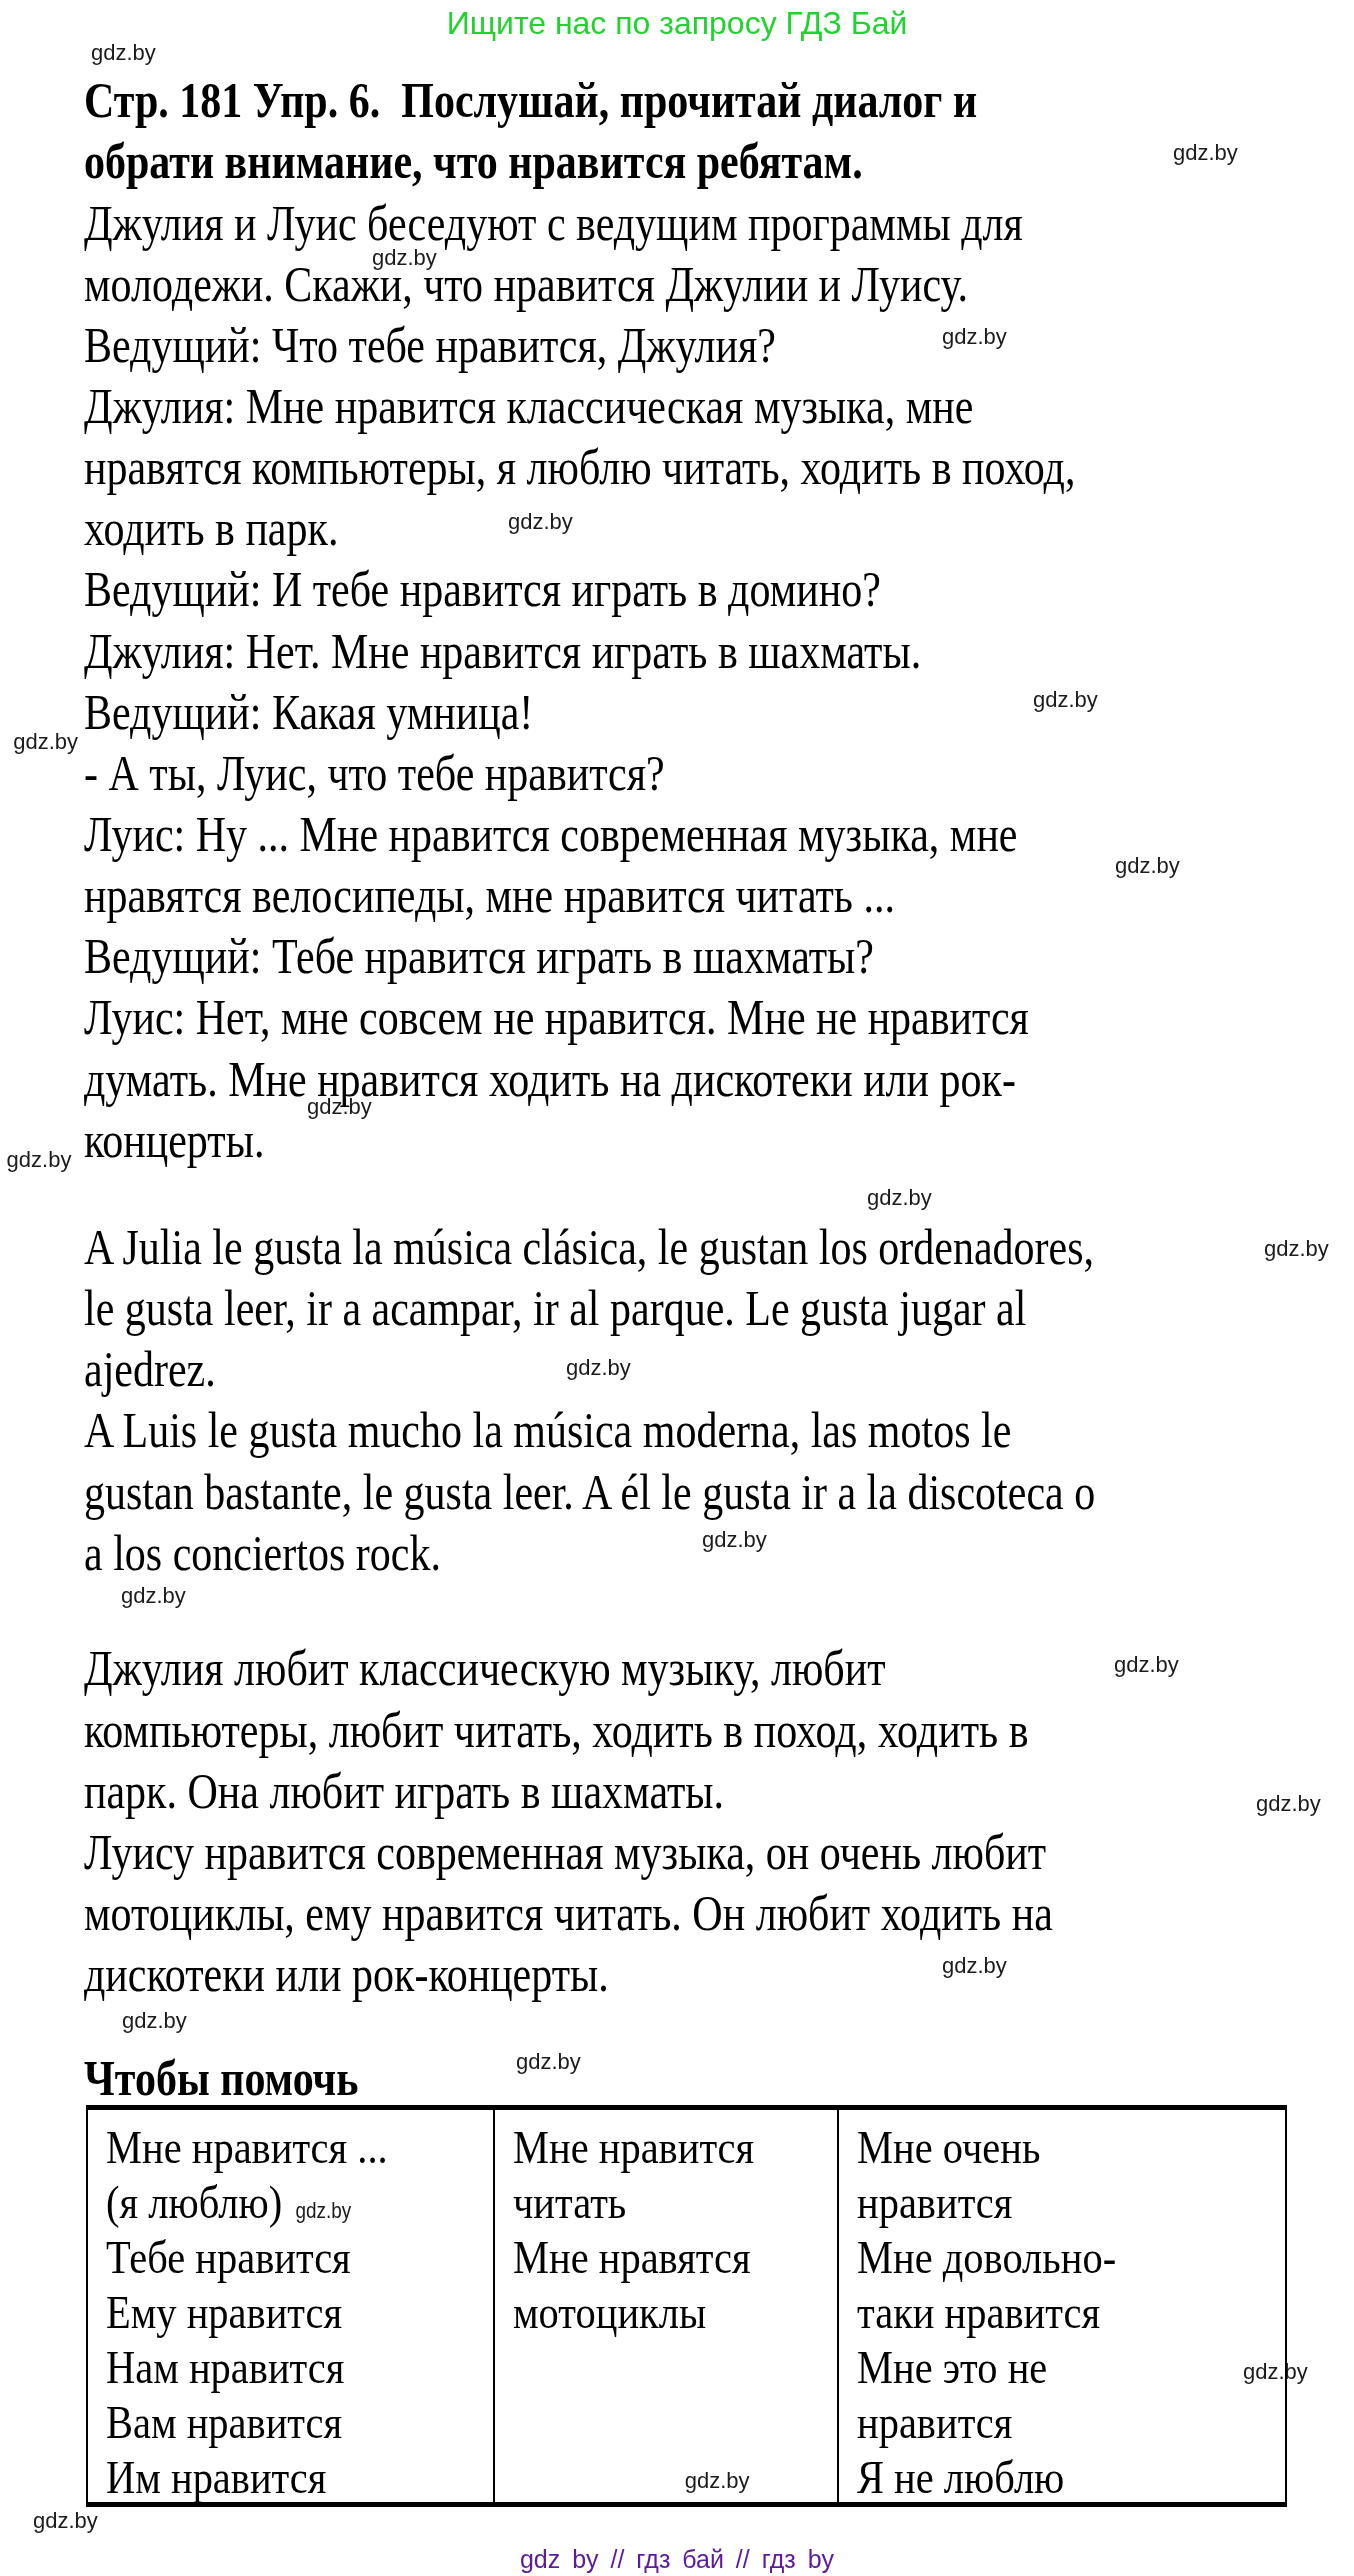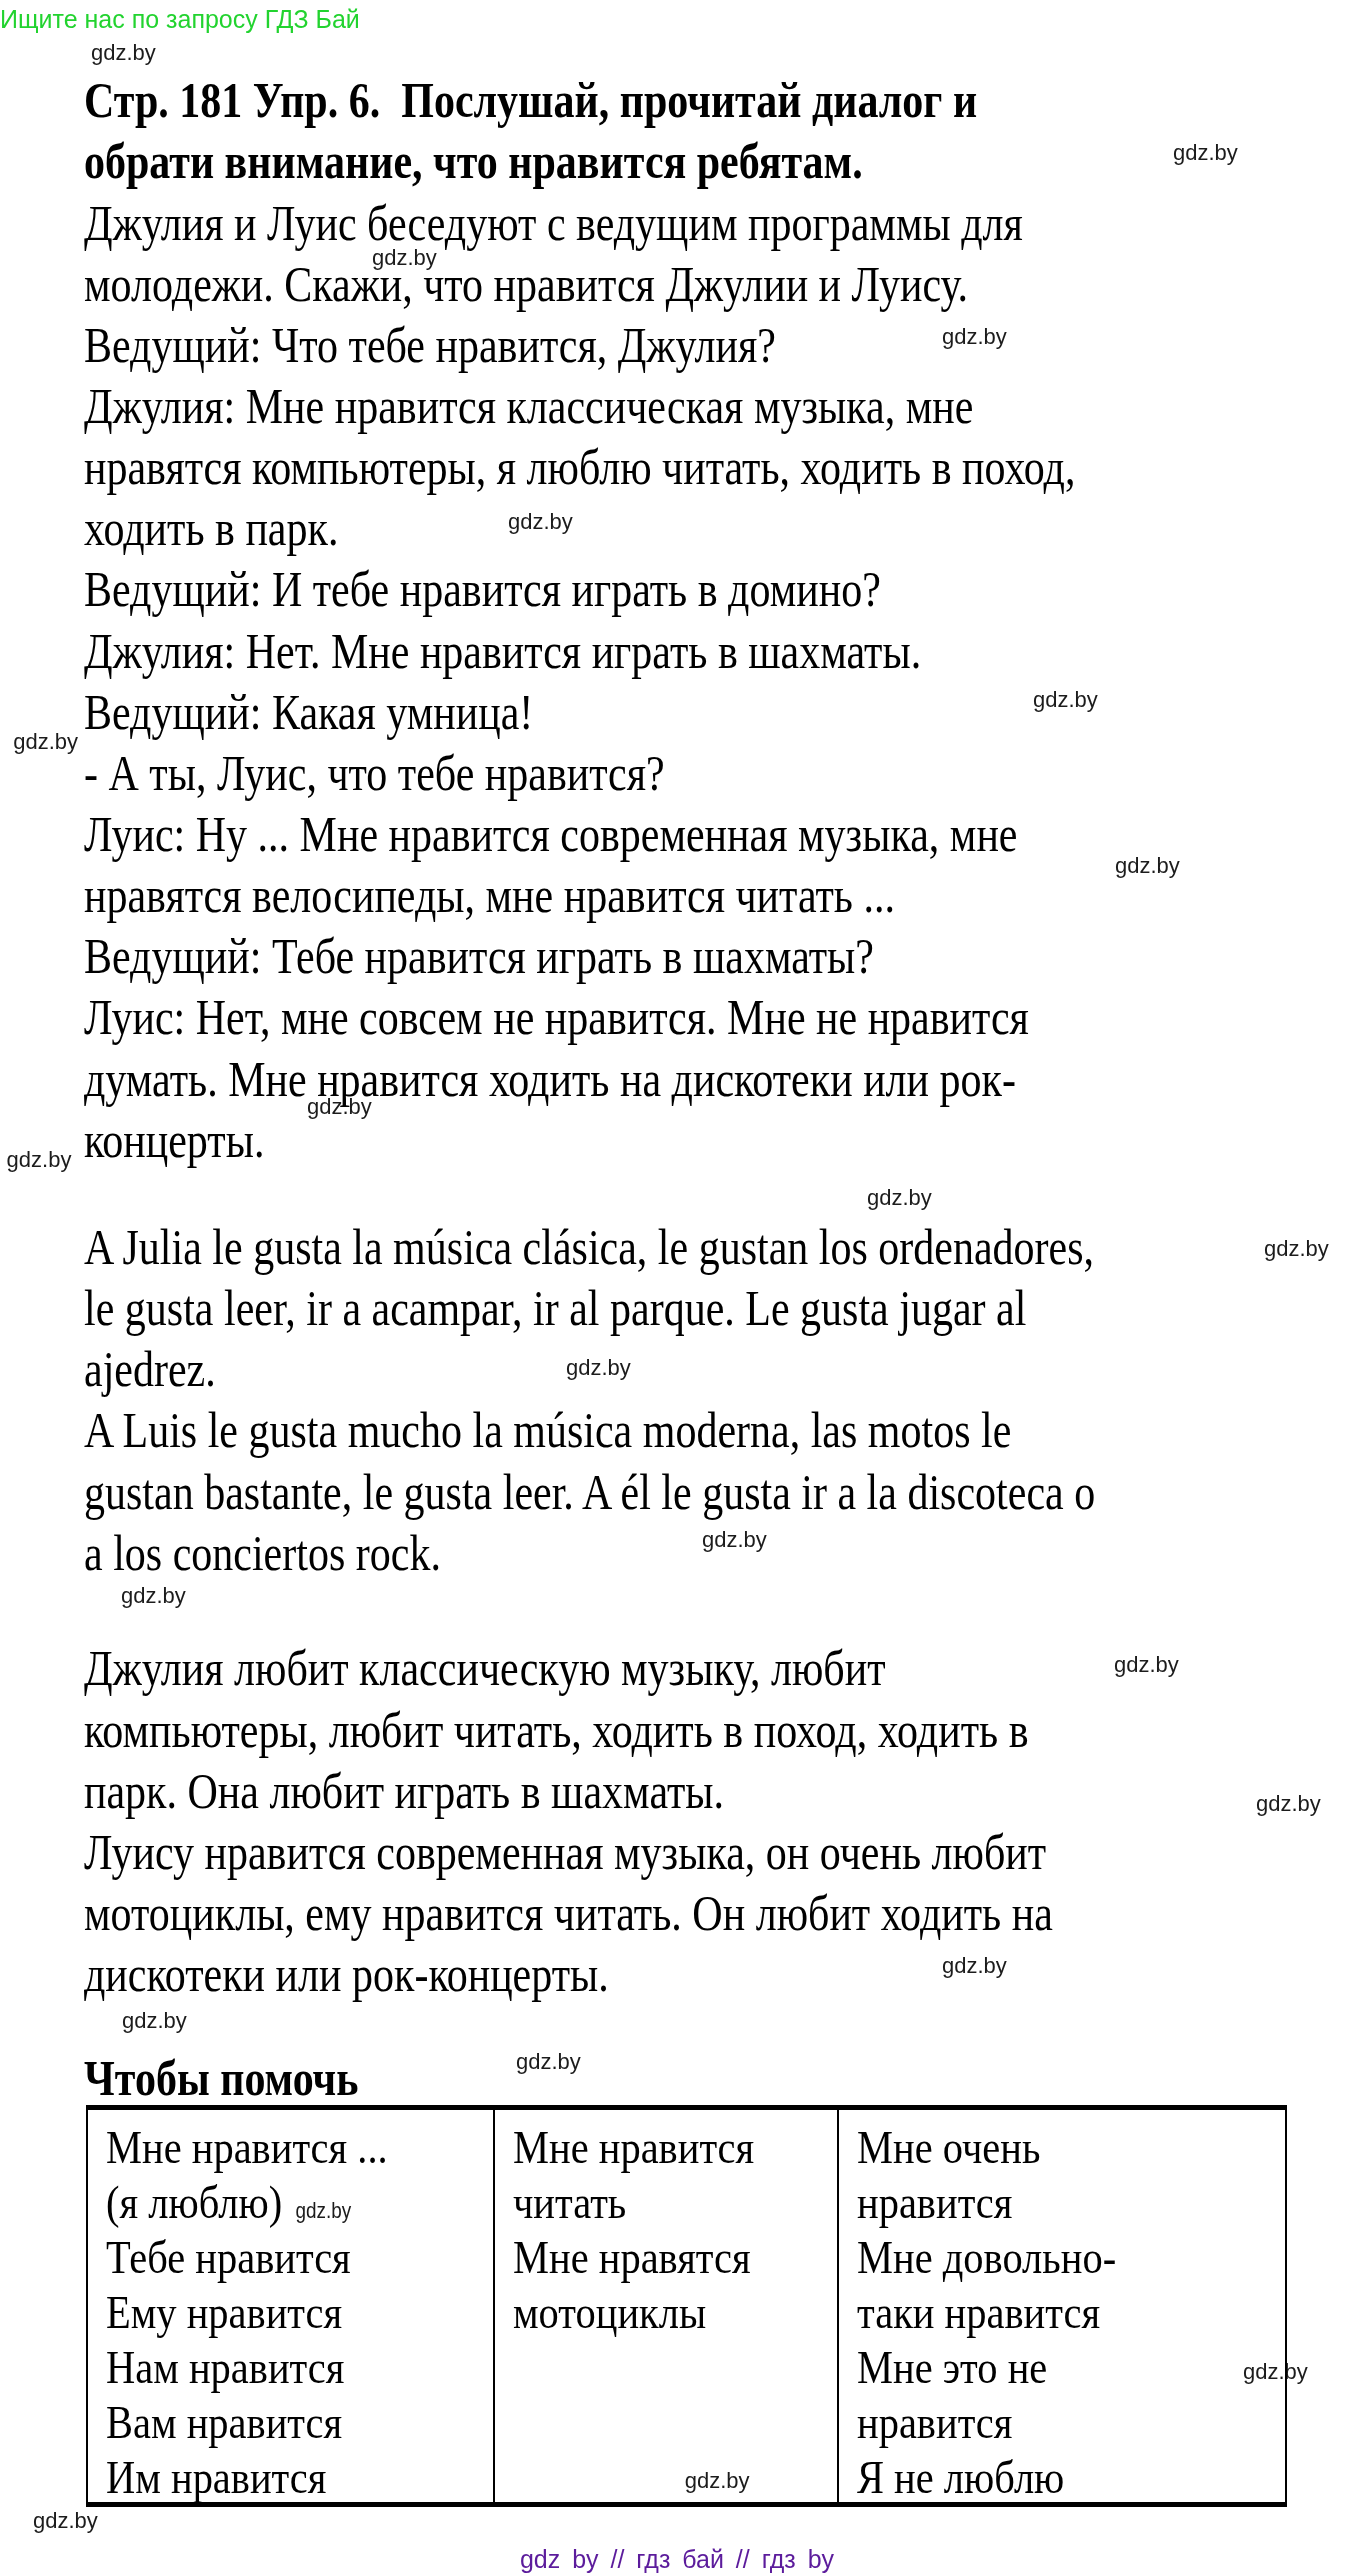--- a/index.html
+++ b/index.html
@@ -1,19 +1,19 @@
 <!DOCTYPE html>
 <html style="font-size:13.2px"><head>
 <meta charset="utf-8">
 <style>
   html,body{margin:0;padding:0;background:#ffffff;}
   .page{position:relative;width:1354px;height:2576px;background:#ffffff;overflow:hidden;
         font-family:"Liberation Serif",serif;color:#000;}
-  .banner{position:absolute;top:5px;left:0;width:100%;text-align:left;
-          font-family:"Liberation Sans",sans-serif;font-size:25px;}
+  .banner{position:absolute;top:5px;left:0;width:100%;text-align:center;
+          font-family:"Liberation Sans",sans-serif;font-size:32px;}
   .footer{position:absolute;top:2545px;left:0;width:100%;text-align:center;
           font-family:"Liberation Sans",sans-serif;font-size:25px;word-spacing:5px;}
   .wm{position:absolute;font-family:"Liberation Sans",sans-serif;font-size:22px;
       color:#1c1c1c;white-space:pre;}
   .line{position:absolute;left:84px;font-size:50px;line-height:53px;white-space:pre;
         transform:scaleX(0.84);transform-origin:0 0;}
   .bold{font-weight:700;}
   .help-table{position:absolute;left:86px;top:2105px;width:1201px;height:402px;
               box-sizing:border-box;border:2.5px solid #000;border-top-width:5px;
               border-bottom-width:5px;display:flex;}

